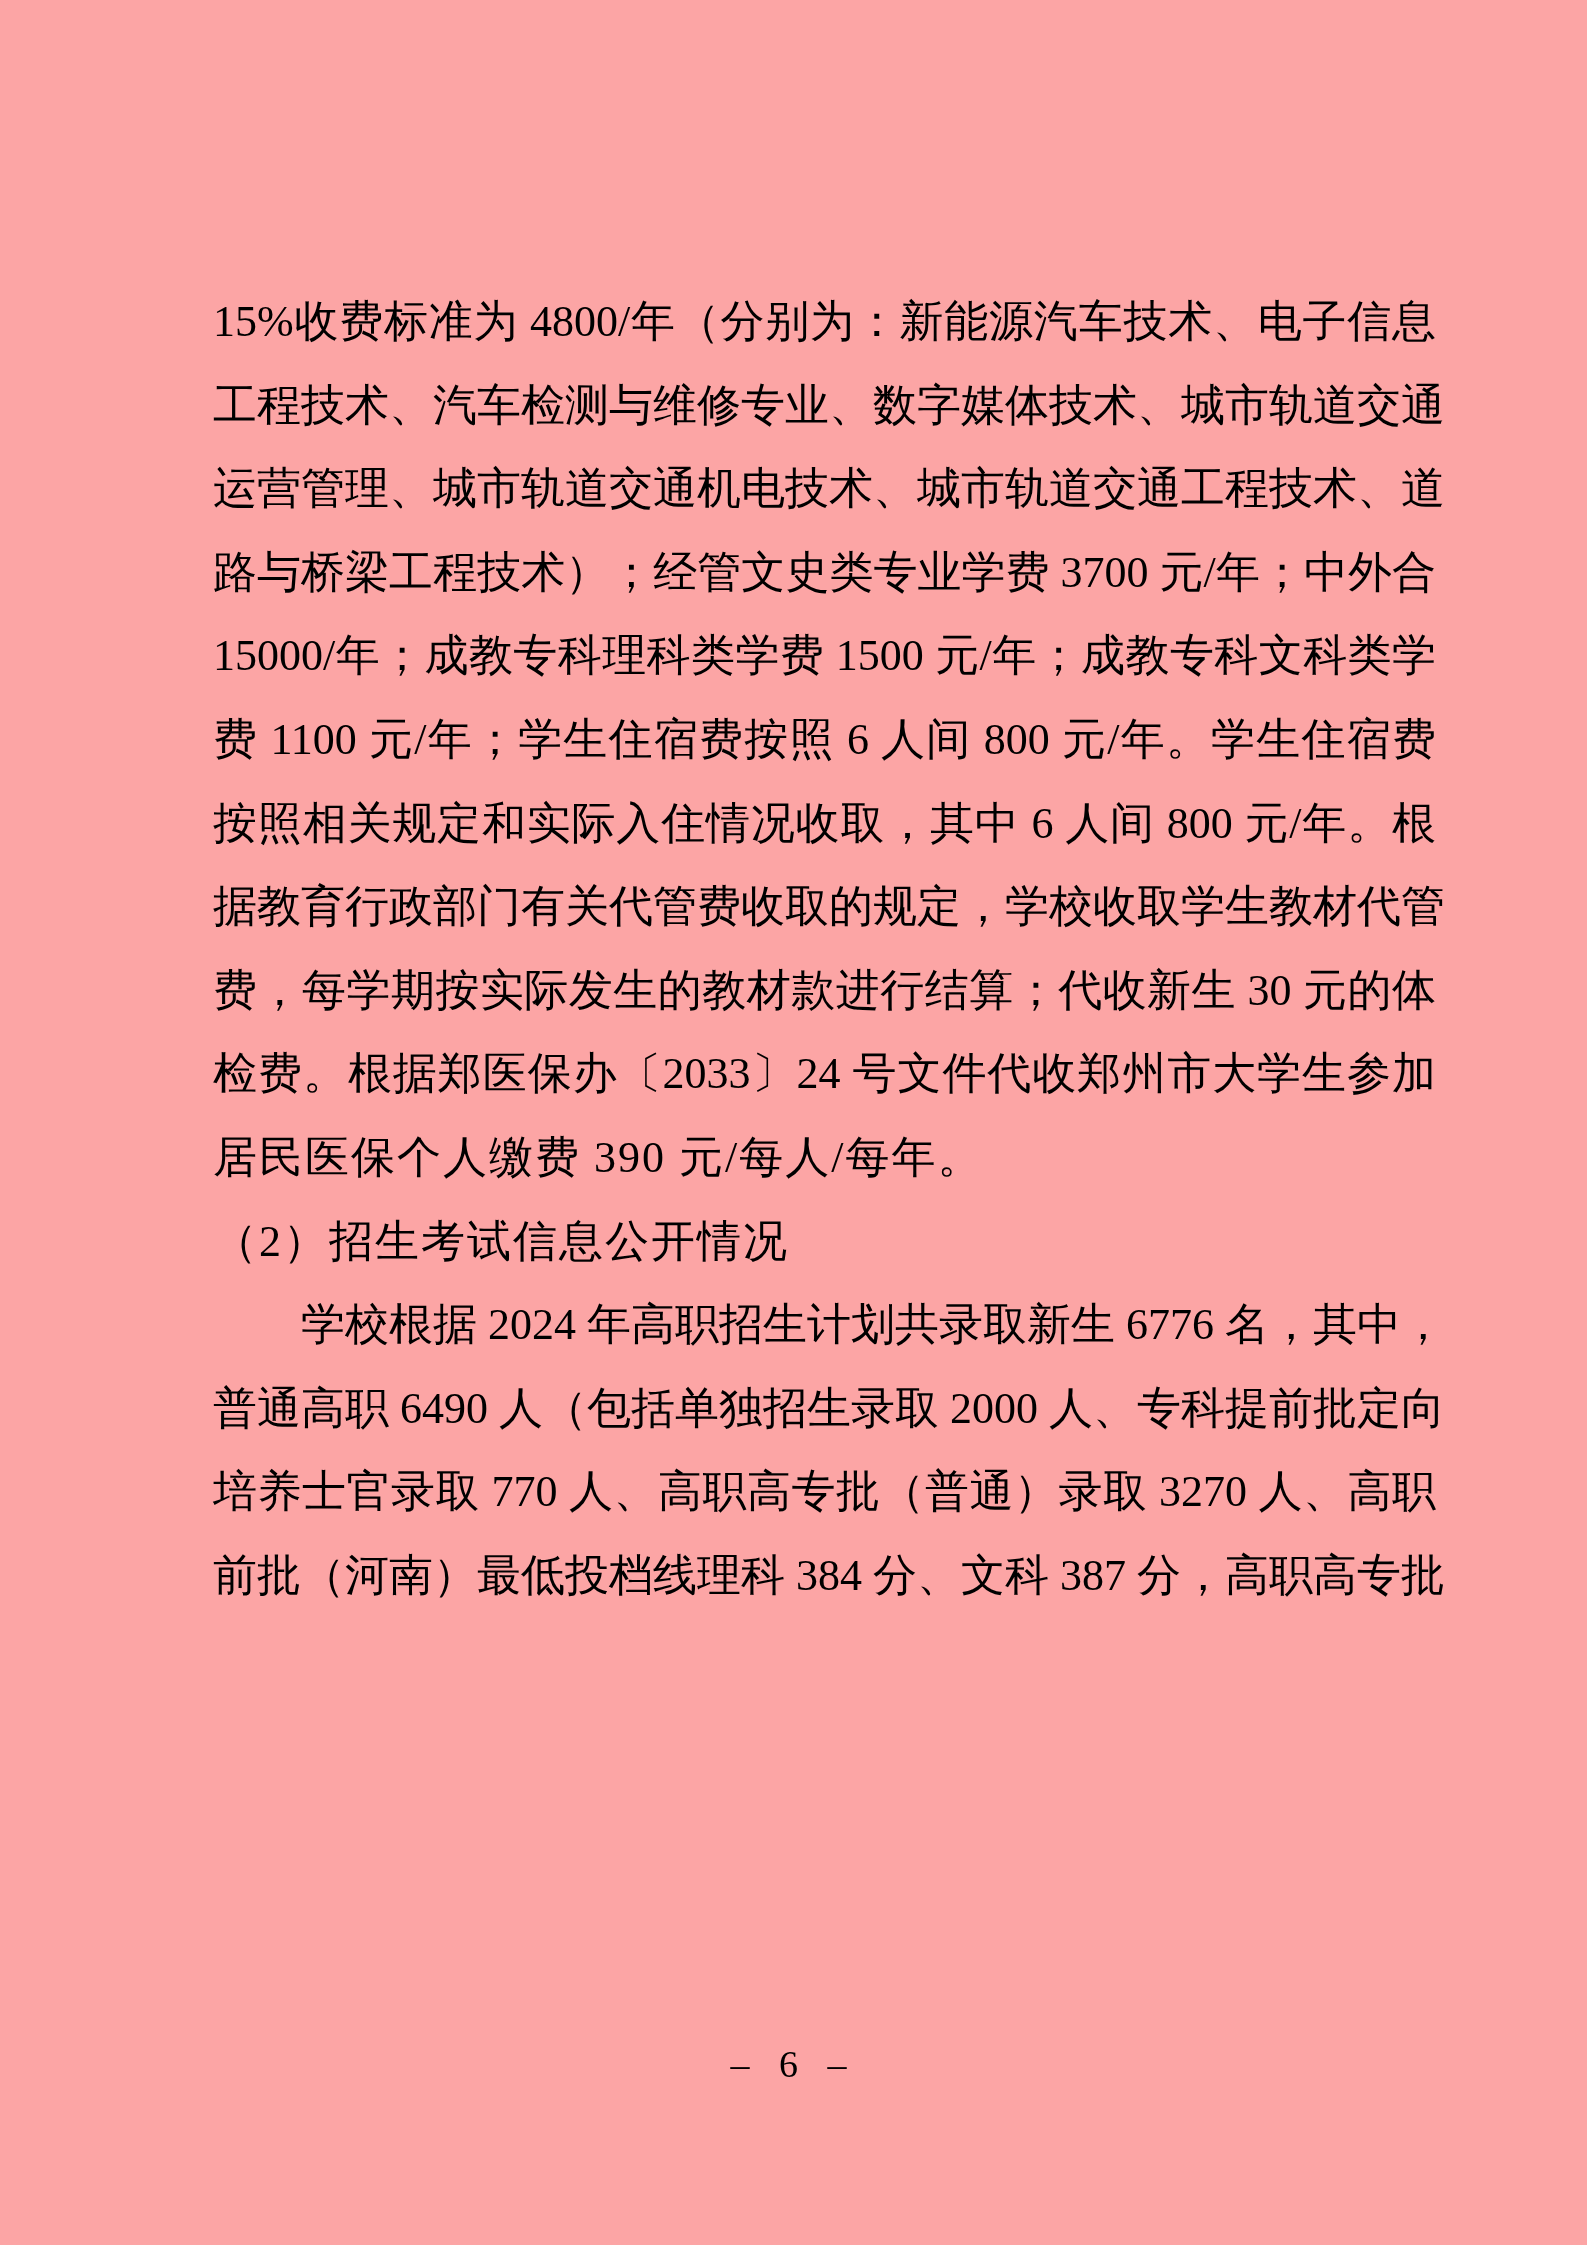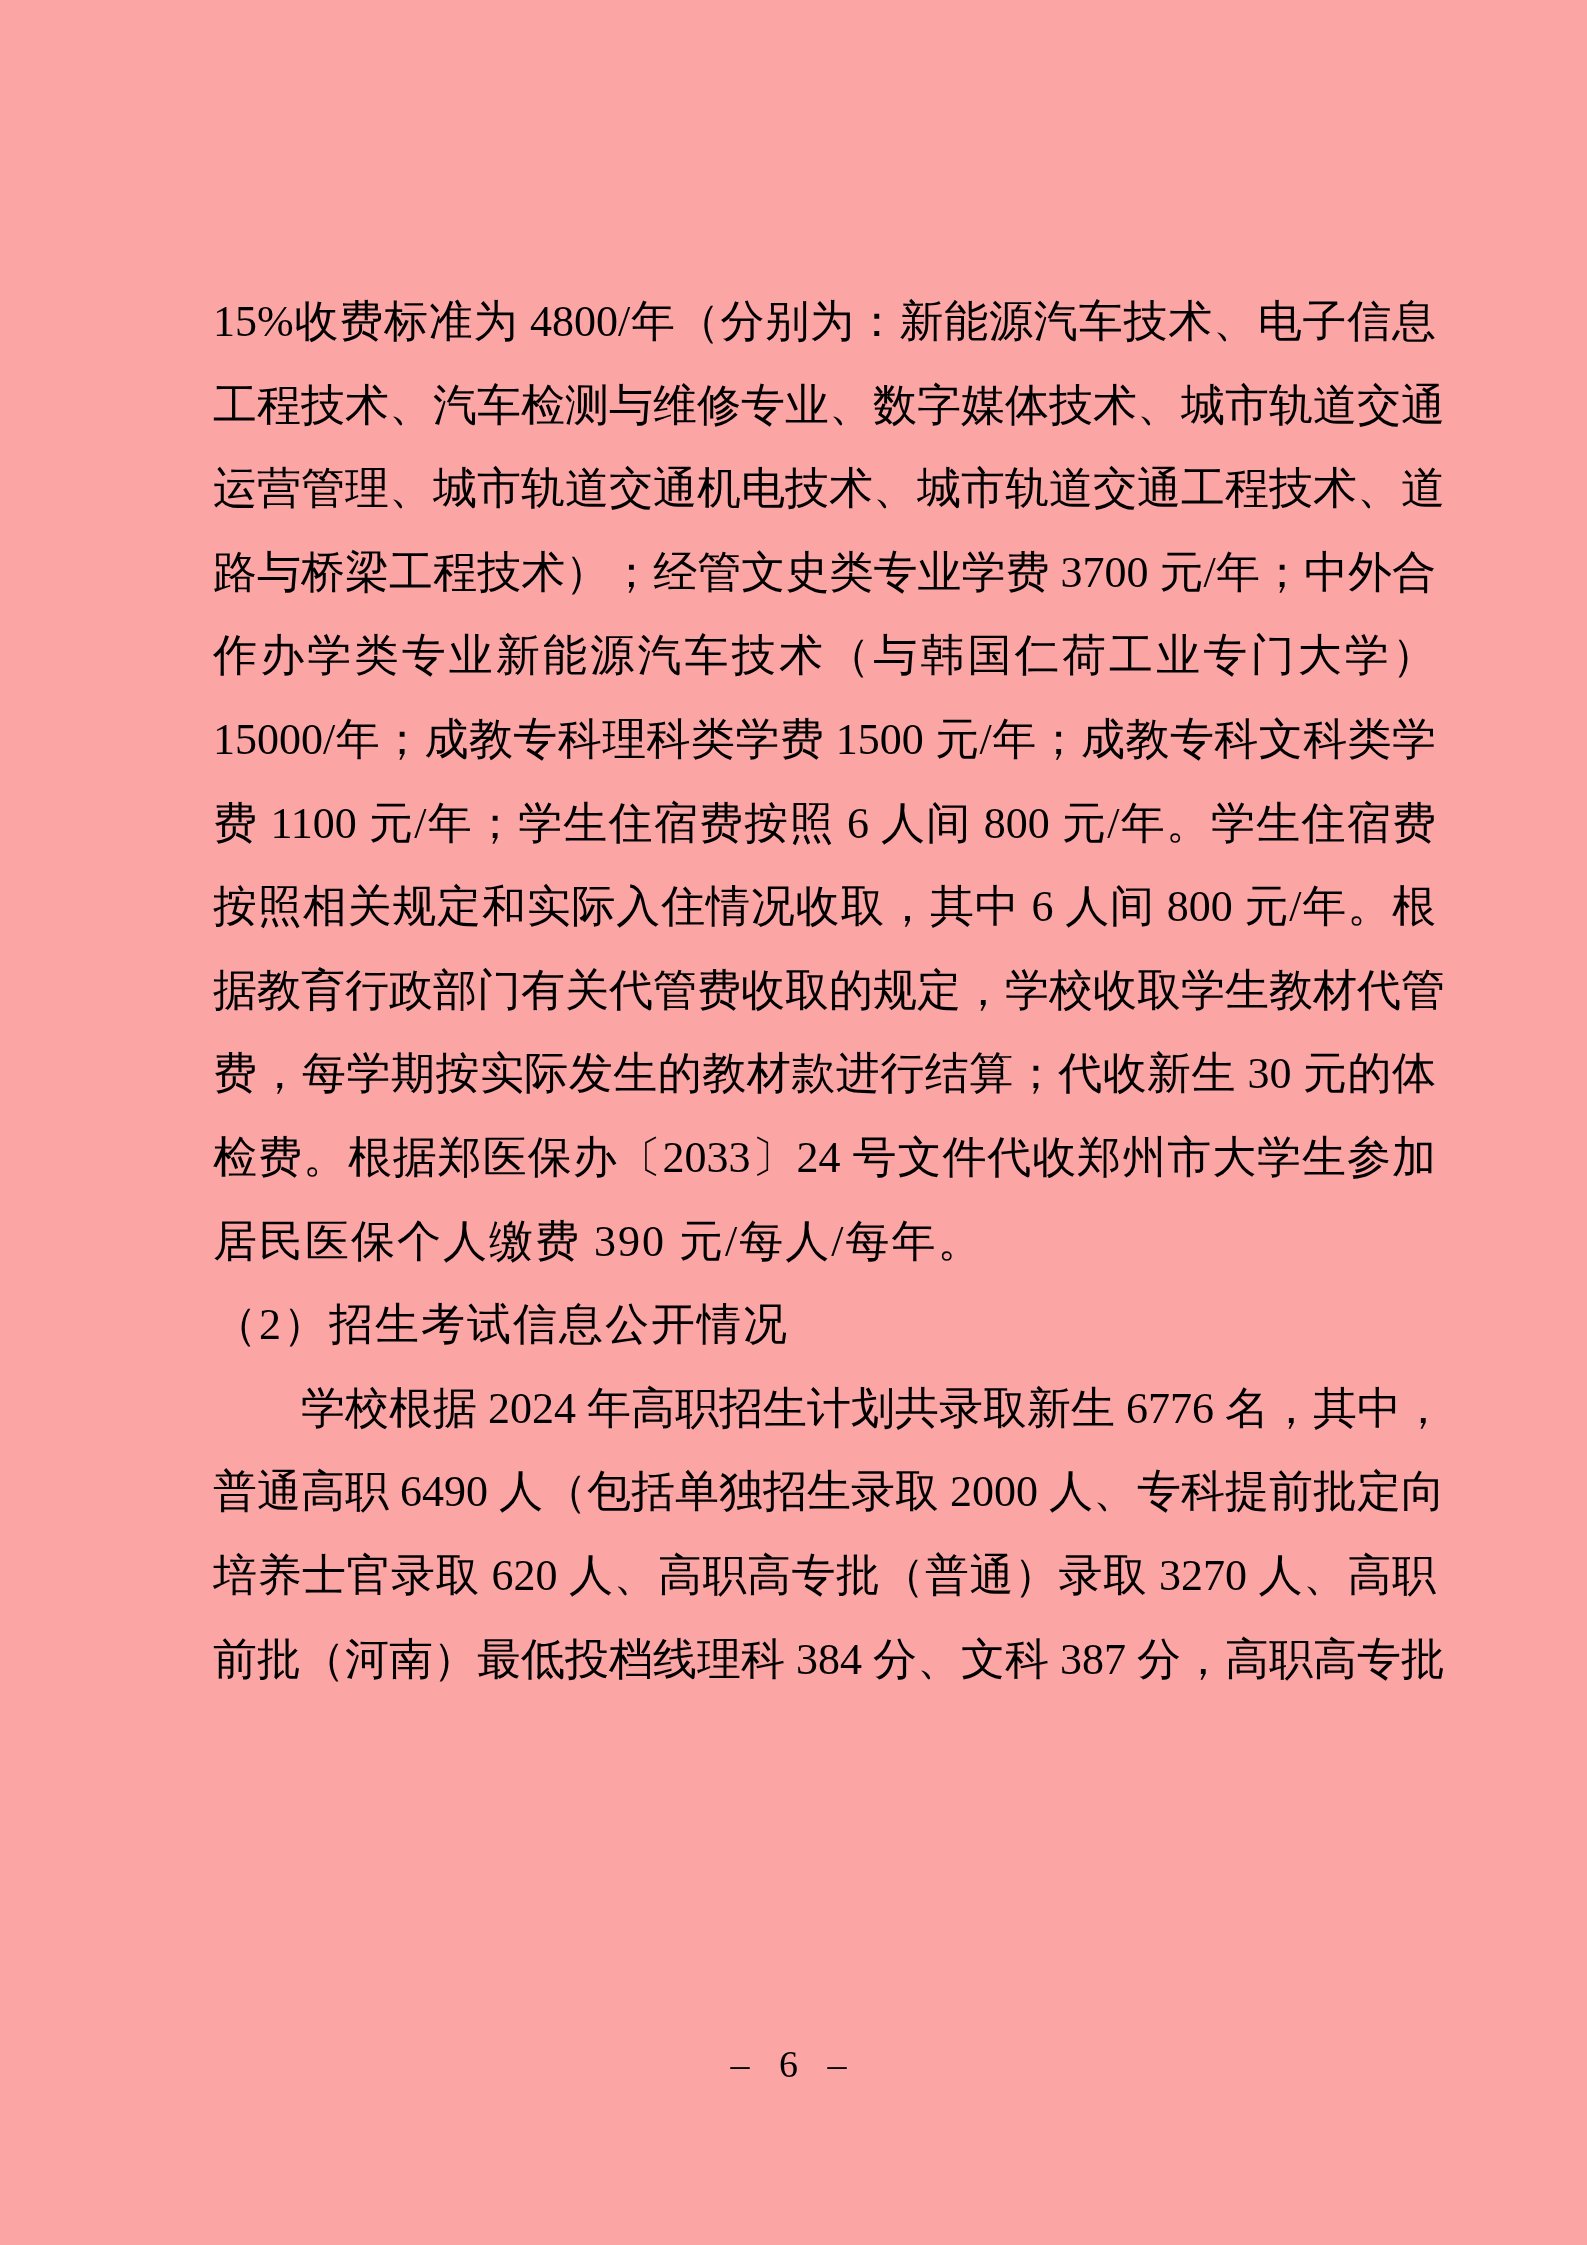--- a/index.html
+++ b/index.html
@@ -52,28 +52,27 @@
 </style>
 </head>
 <body>
 
 <div class="page">
   <div class="textblock">
     <div class="line">15%收费标准为 4800/年（分别为：新能源汽车技术、电子信息</div>
     <div class="line">工程技术、汽车检测与维修专业、数字媒体技术、城市轨道交通</div>
     <div class="line">运营管理、城市轨道交通机电技术、城市轨道交通工程技术、道</div>
     <div class="line">路与桥梁工程技术）；经管文史类专业学费 3700 元/年；中外合</div>
-    <div class="line">作办学类专业新能源汽车技术（与韩国仁荷工业专门大学）</div>
     <div class="line">15000/年；成教专科理科类学费 1500 元/年；成教专科文科类学</div>
     <div class="line">费 1100 元/年；学生住宿费按照 6 人间 800 元/年。学生住宿费</div>
     <div class="line">按照相关规定和实际入住情况收取，其中 6 人间 800 元/年。根</div>
     <div class="line">据教育行政部门有关代管费收取的规定，学校收取学生教材代管</div>
     <div class="line">费，每学期按实际发生的教材款进行结算；代收新生 30 元的体</div>
     <div class="line">检费。根据郑医保办〔2033〕24 号文件代收郑州市大学生参加</div>
     <div class="line natural">居民医保个人缴费 390 元/每人/每年。</div>
     <div class="line natural">（2）招生考试信息公开情况</div>
     <div class="line indent2">学校根据 2024 年高职招生计划共录取新生 6776 名，其中，</div>
     <div class="line">普通高职 6490 人（包括单独招生录取 2000 人、专科提前批定向</div>
-    <div class="line">培养士官录取 620 人、高职高专批（普通）录取 3270 人、高职</div>
+    <div class="line">培养士官录取 770 人、高职高专批（普通）录取 3270 人、高职</div>
     <div class="line">前批（河南）最低投档线理科 384 分、文科 387 分，高职高专批</div>
   </div>
   <div class="footer">– 6 –</div>
 </div>
 
 </body></html>

